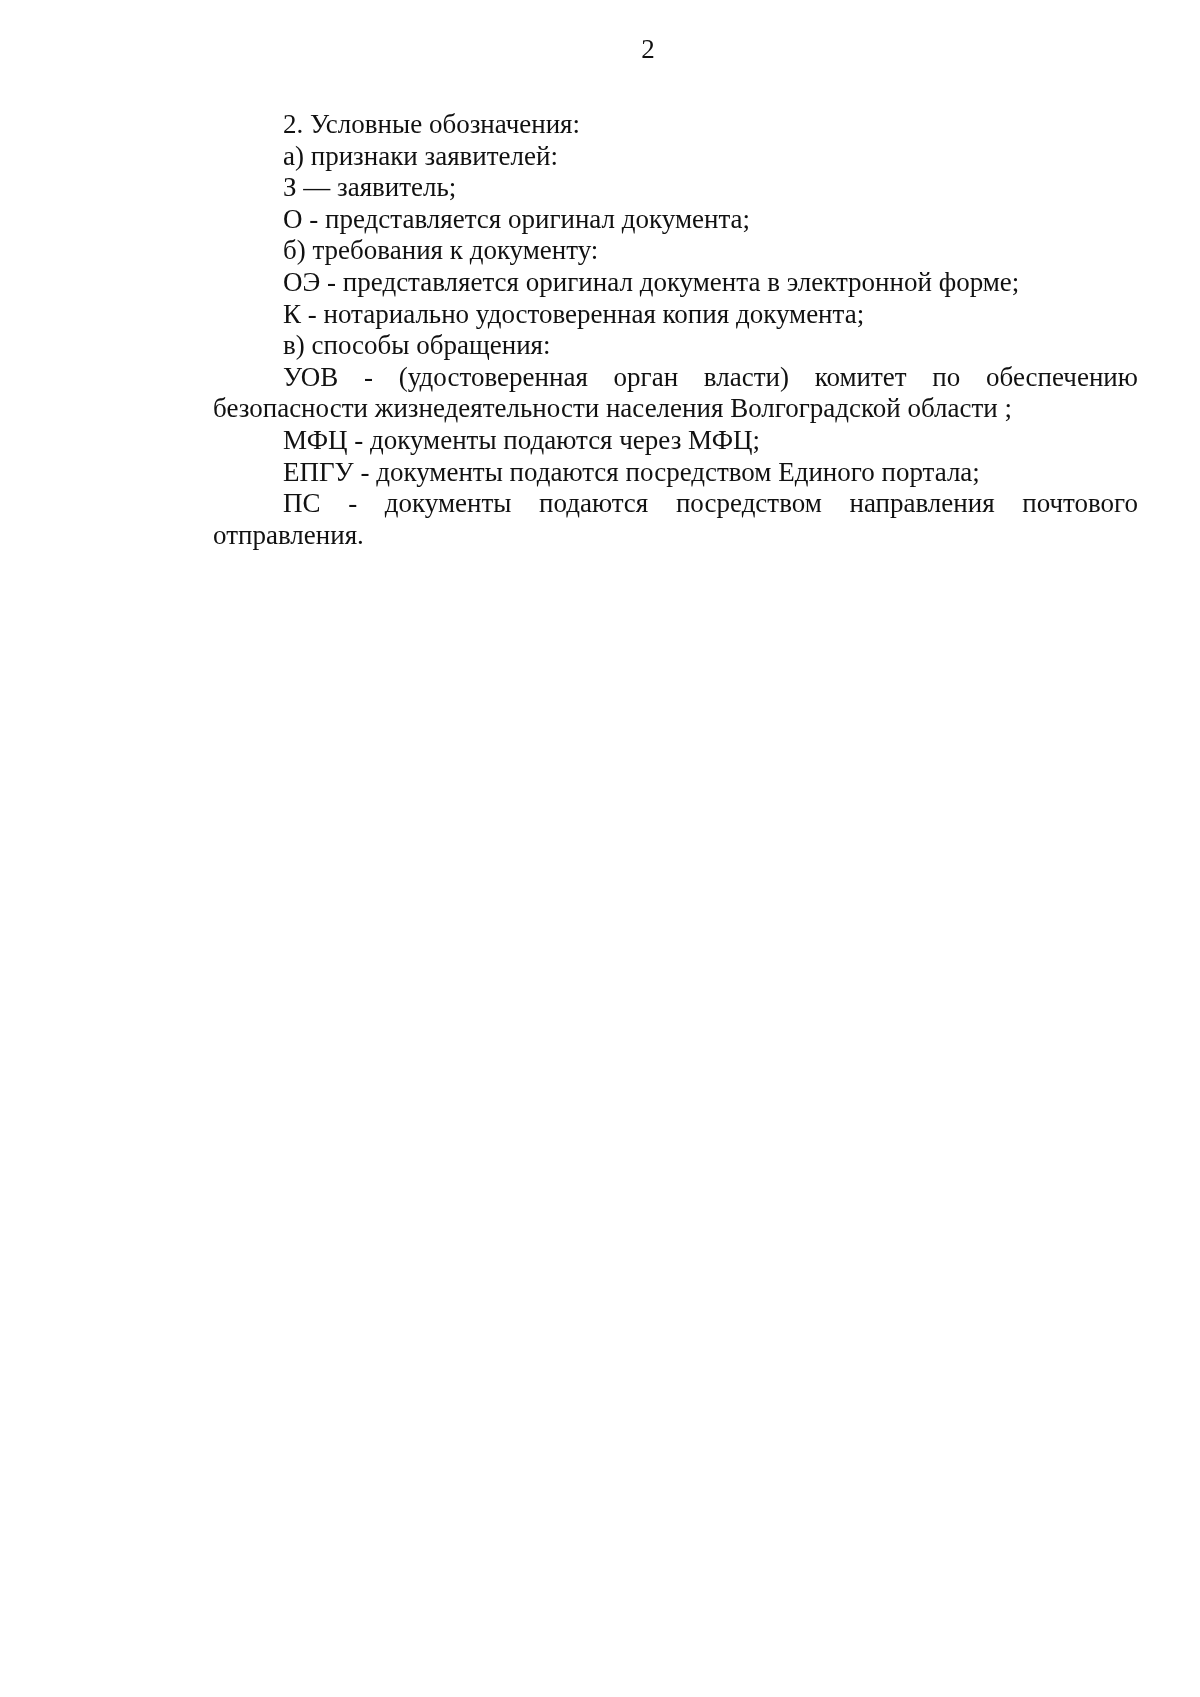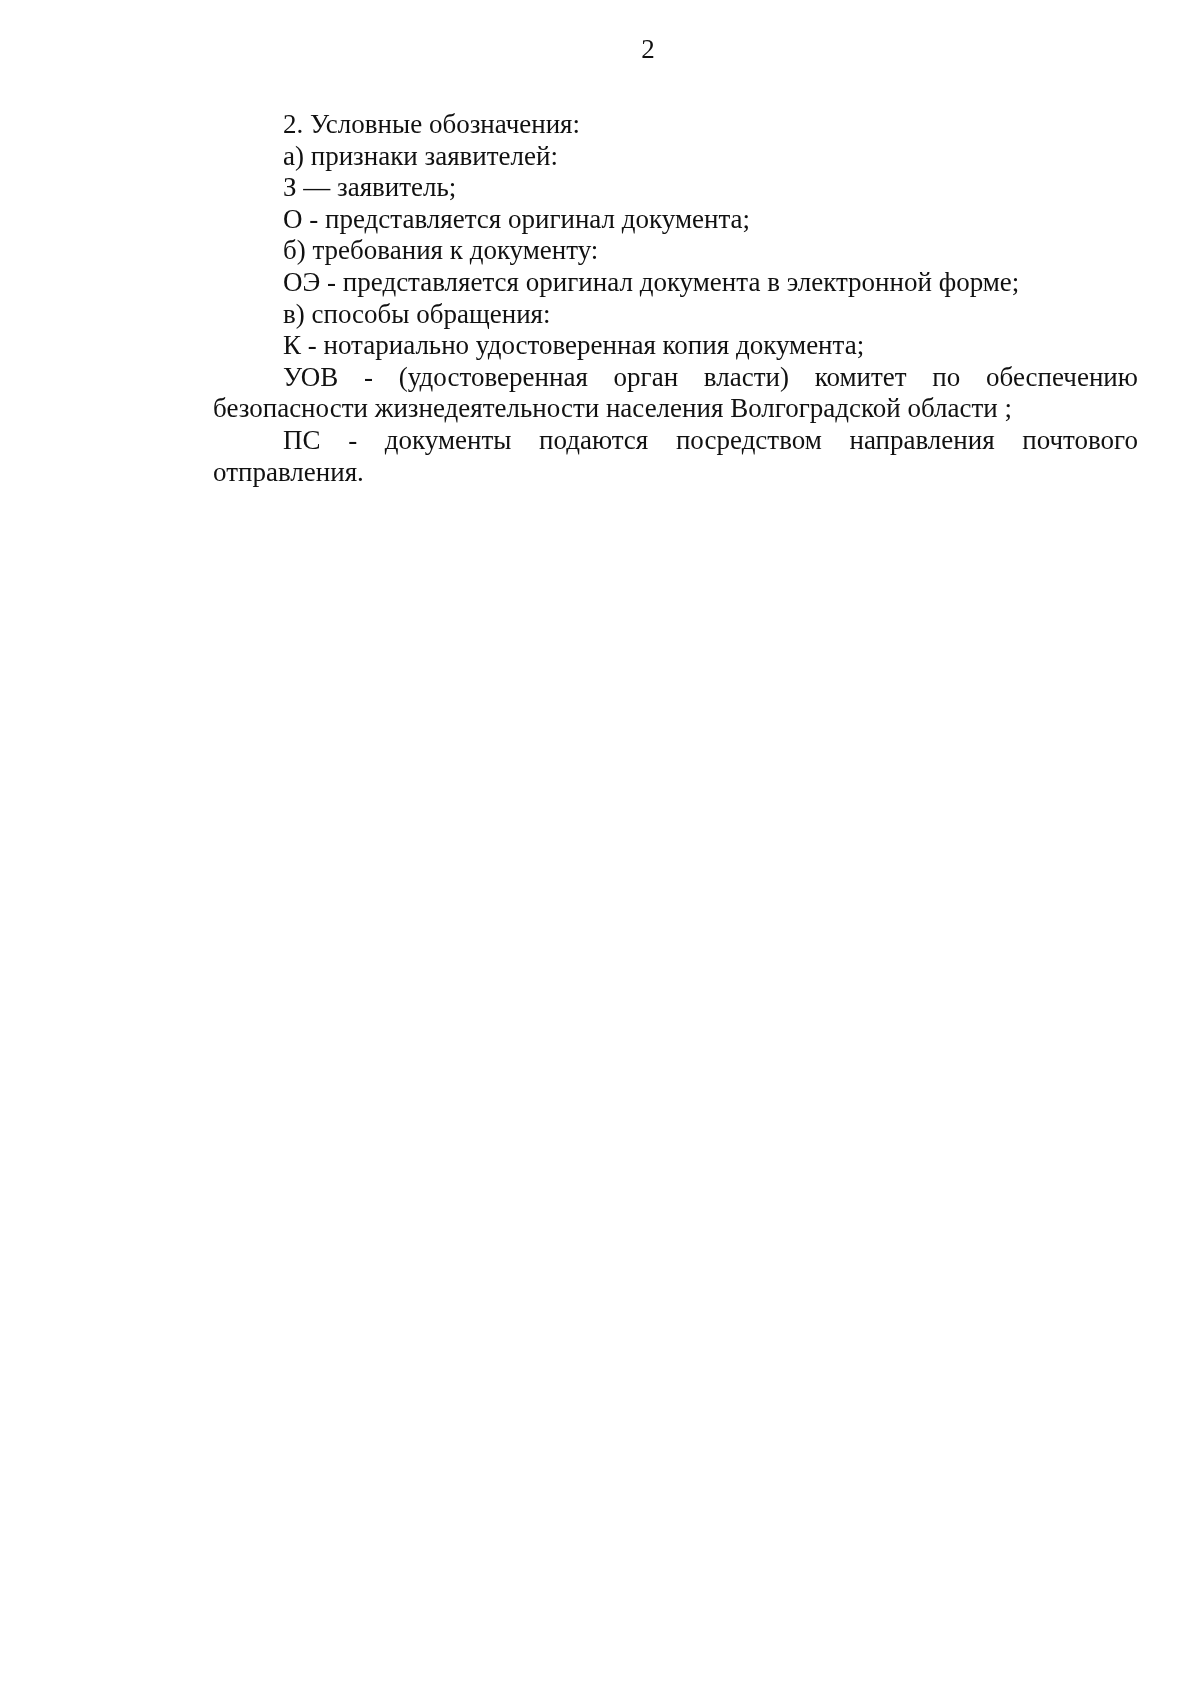--- a/index.html
+++ b/index.html
@@ -19,18 +19,20 @@
 
 <div class="content">
   <div class="line">2. Условные обозначения:</div>
 
   <div class="line">а) признаки заявителей:</div>
   <div class="line">З — заявитель;</div>
 
   <div class="line">О - представляется оригинал документа;</div>
   <div class="line">б) требования к документу:</div>
   <div class="line">ОЭ - представляется оригинал документа в электронной форме;</div>
+  <div class="line">К - нотариально удостоверенная копия документа;</div>
+
   <div class="line">в) способы обращения:</div>
-
-  <div class="line">К - нотариально удостоверенная копия документа;</div>
   <div class="para">УОВ - (удостоверенная орган власти) комитет по обеспечению безопасности жизнедеятельности населения Волгоградской области ;</div>
+  <div class="line">МФЦ - документы подаются через МФЦ;</div>
+  <div class="line">ЕПГУ - документы подаются посредством Единого портала;</div>
   <div class="para">ПС - документы подаются посредством направления почтового отправления.</div>
 </div>
 
 </body></html>

